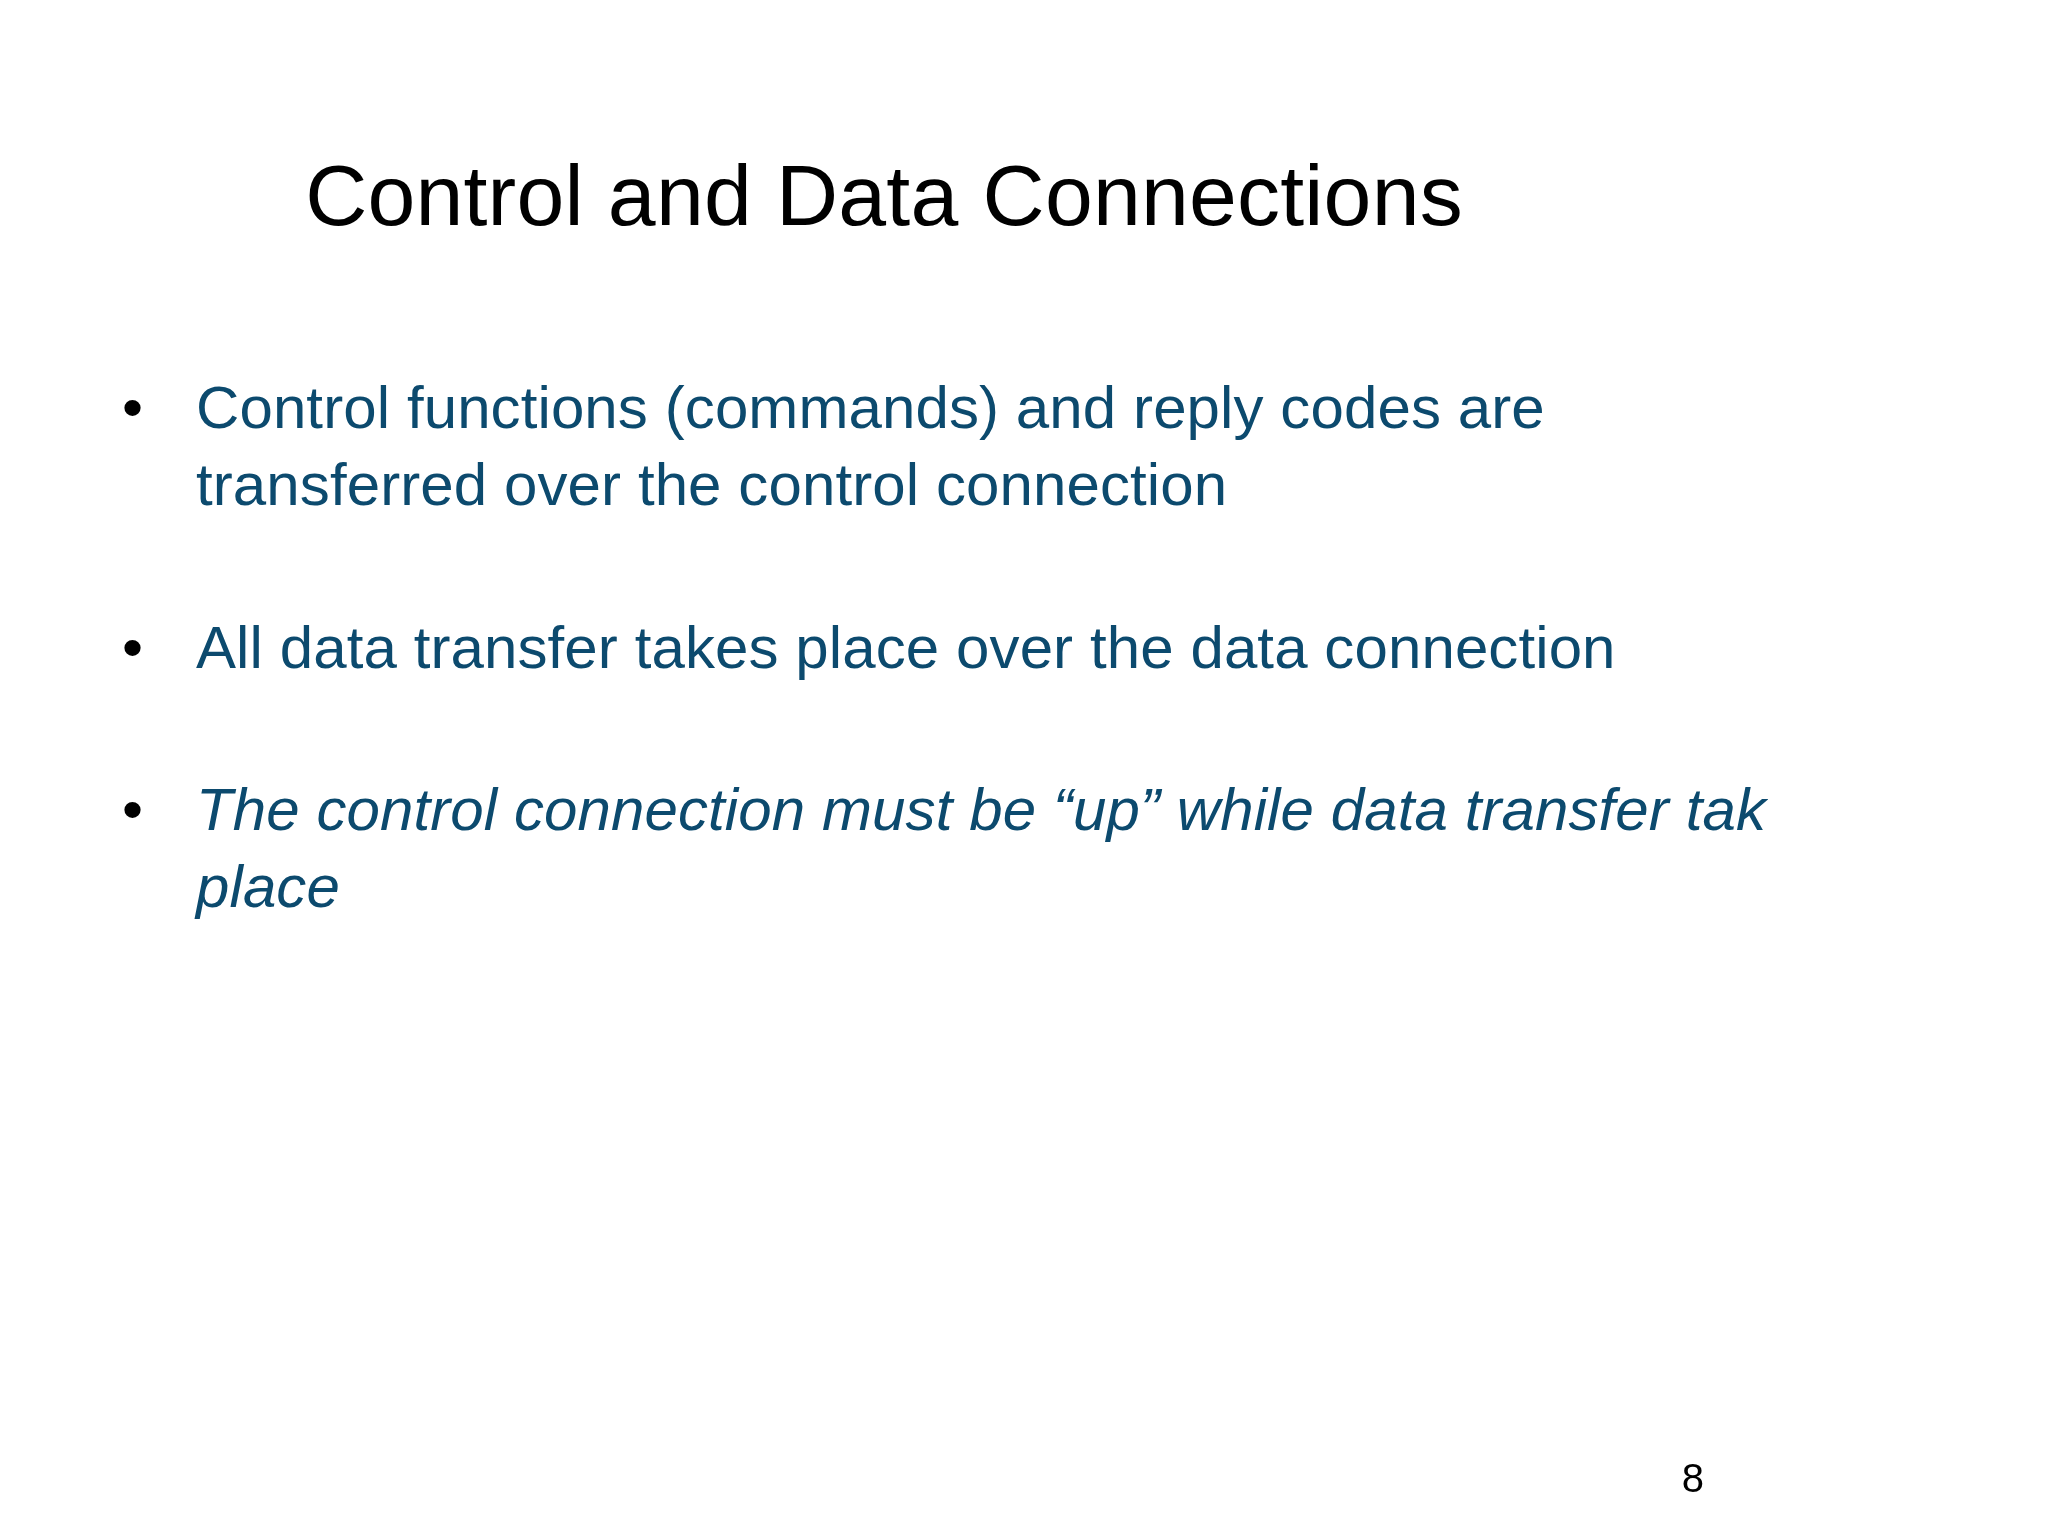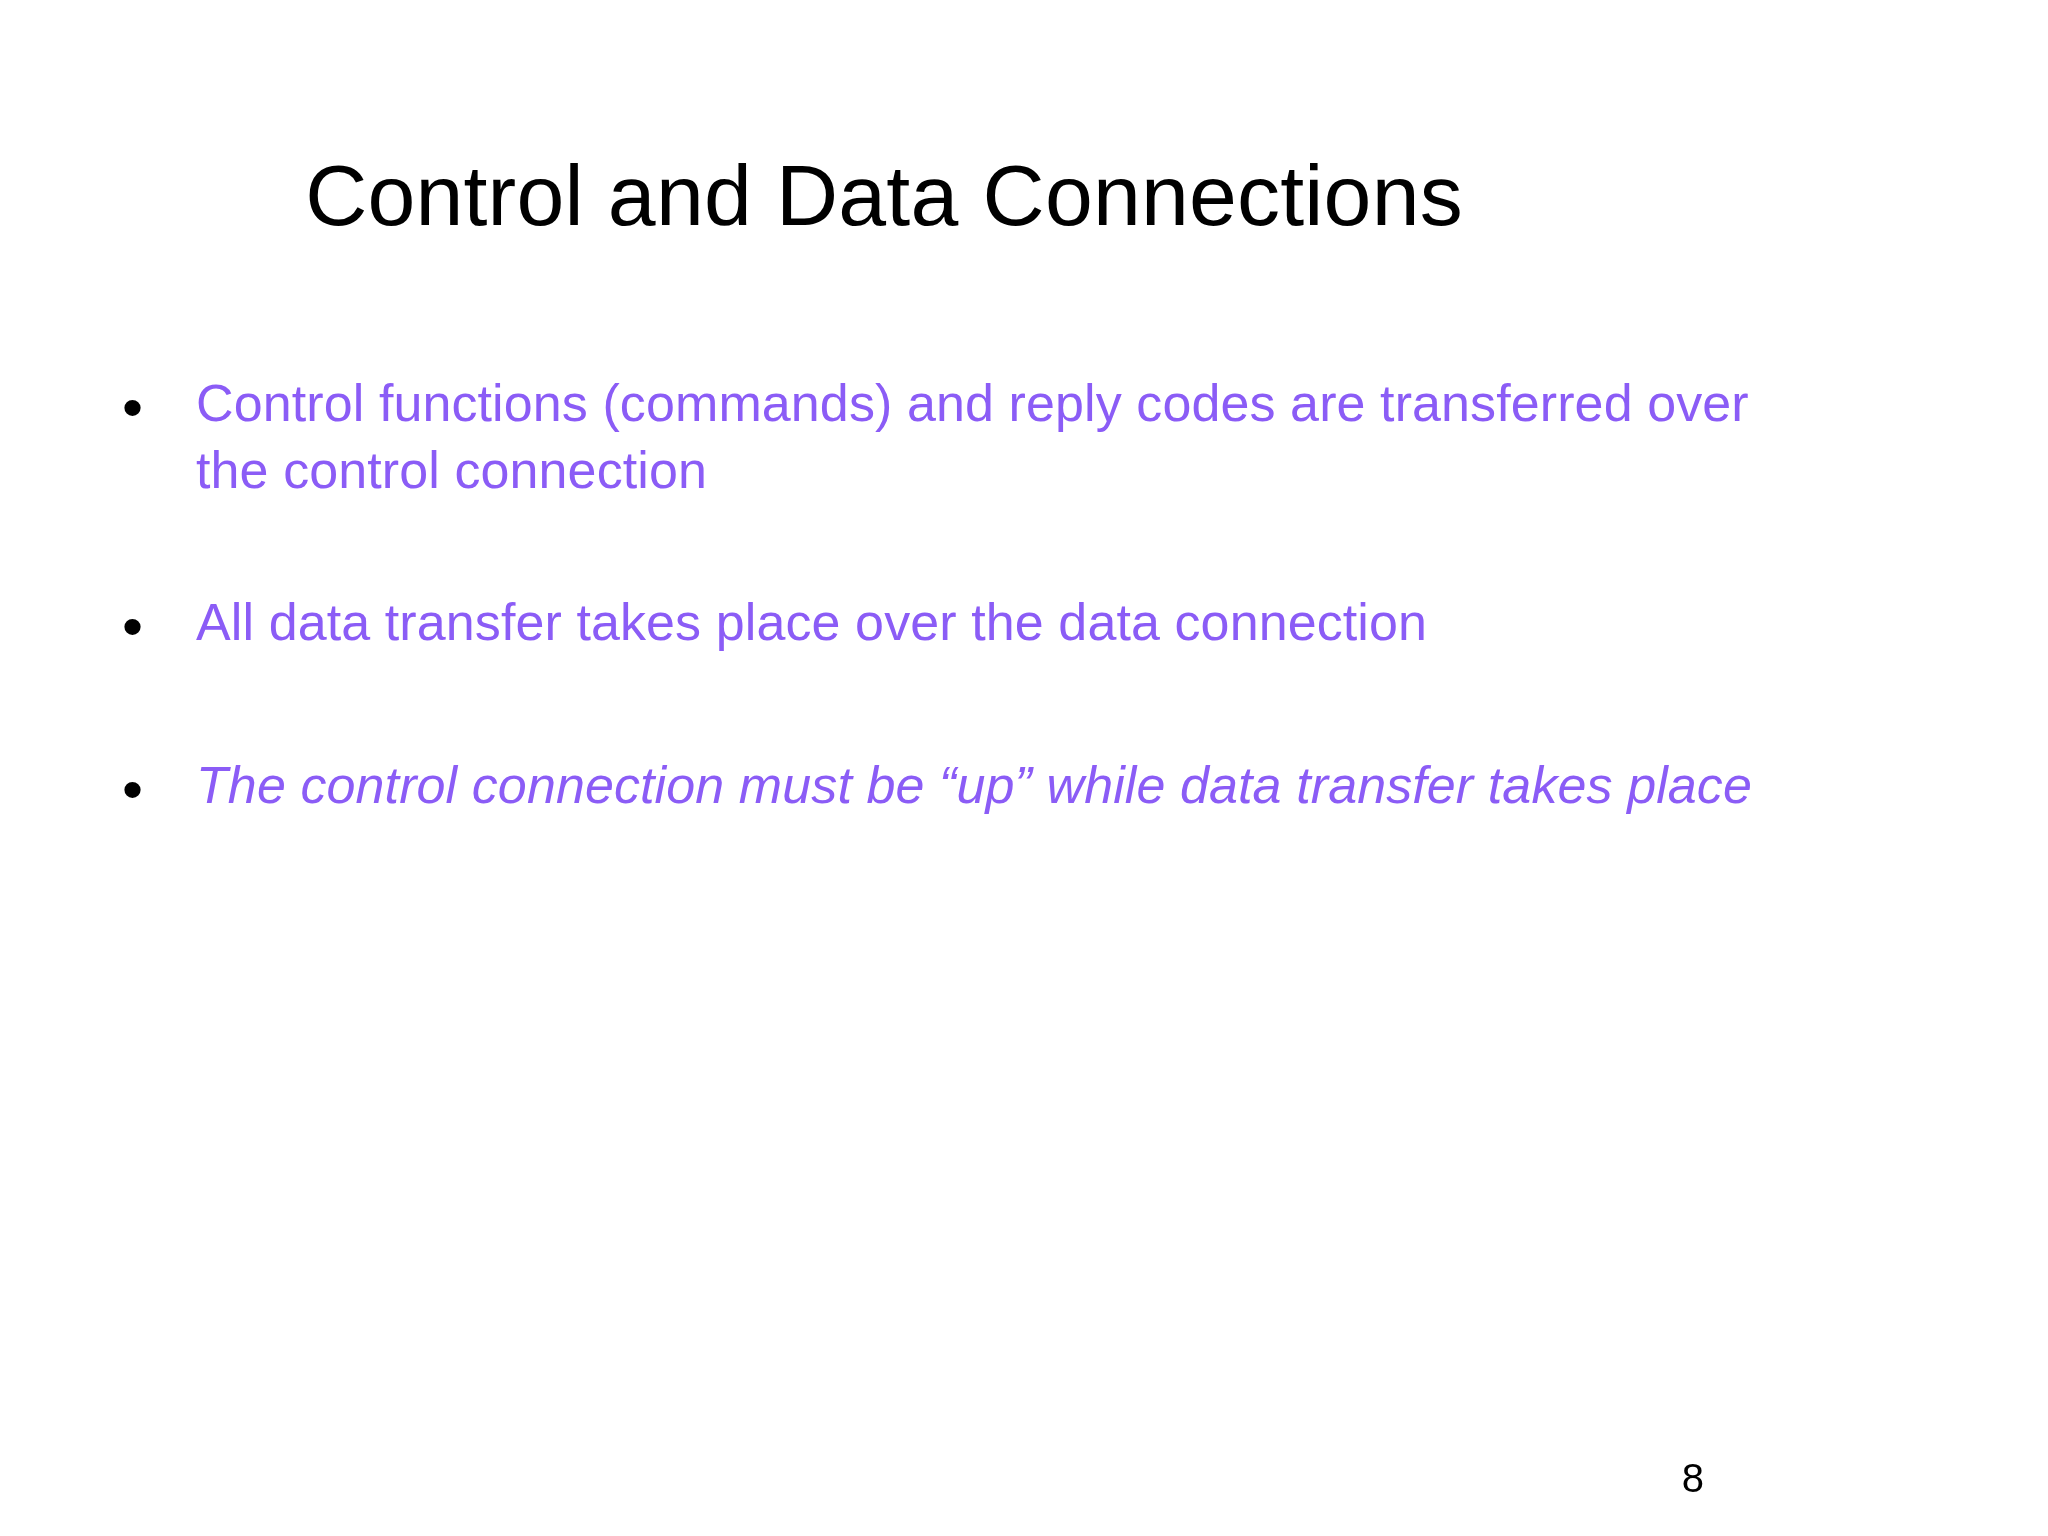--- a/index.html
+++ b/index.html
@@ -53,23 +53,23 @@
     font-size: 60px;
     line-height: 1.28;
     text-align: left;
     padding-left: 10px;
     box-sizing: border-box;
     color: #000000;
     user-select: none;
   }
   .bullet-text {
     flex: 1 1 auto;
-    font-size: 52px;
+    font-size: 60px;
     line-height: 1.28;
-    color: #8b5cf6;
+    color: #0c4a6e;
     letter-spacing: 0.1px;
   }
   .bullet-b1 .bullet-text { max-width: 1600px; }
   .bullet-b2 .bullet-text { max-width: 1760px; }
   .bullet-b3 .bullet-text { max-width: 1740px; font-style: italic; }
   .page-number {
     position: absolute;
     right: 64px;
     bottom: 38px;
     font-size: 40px;

